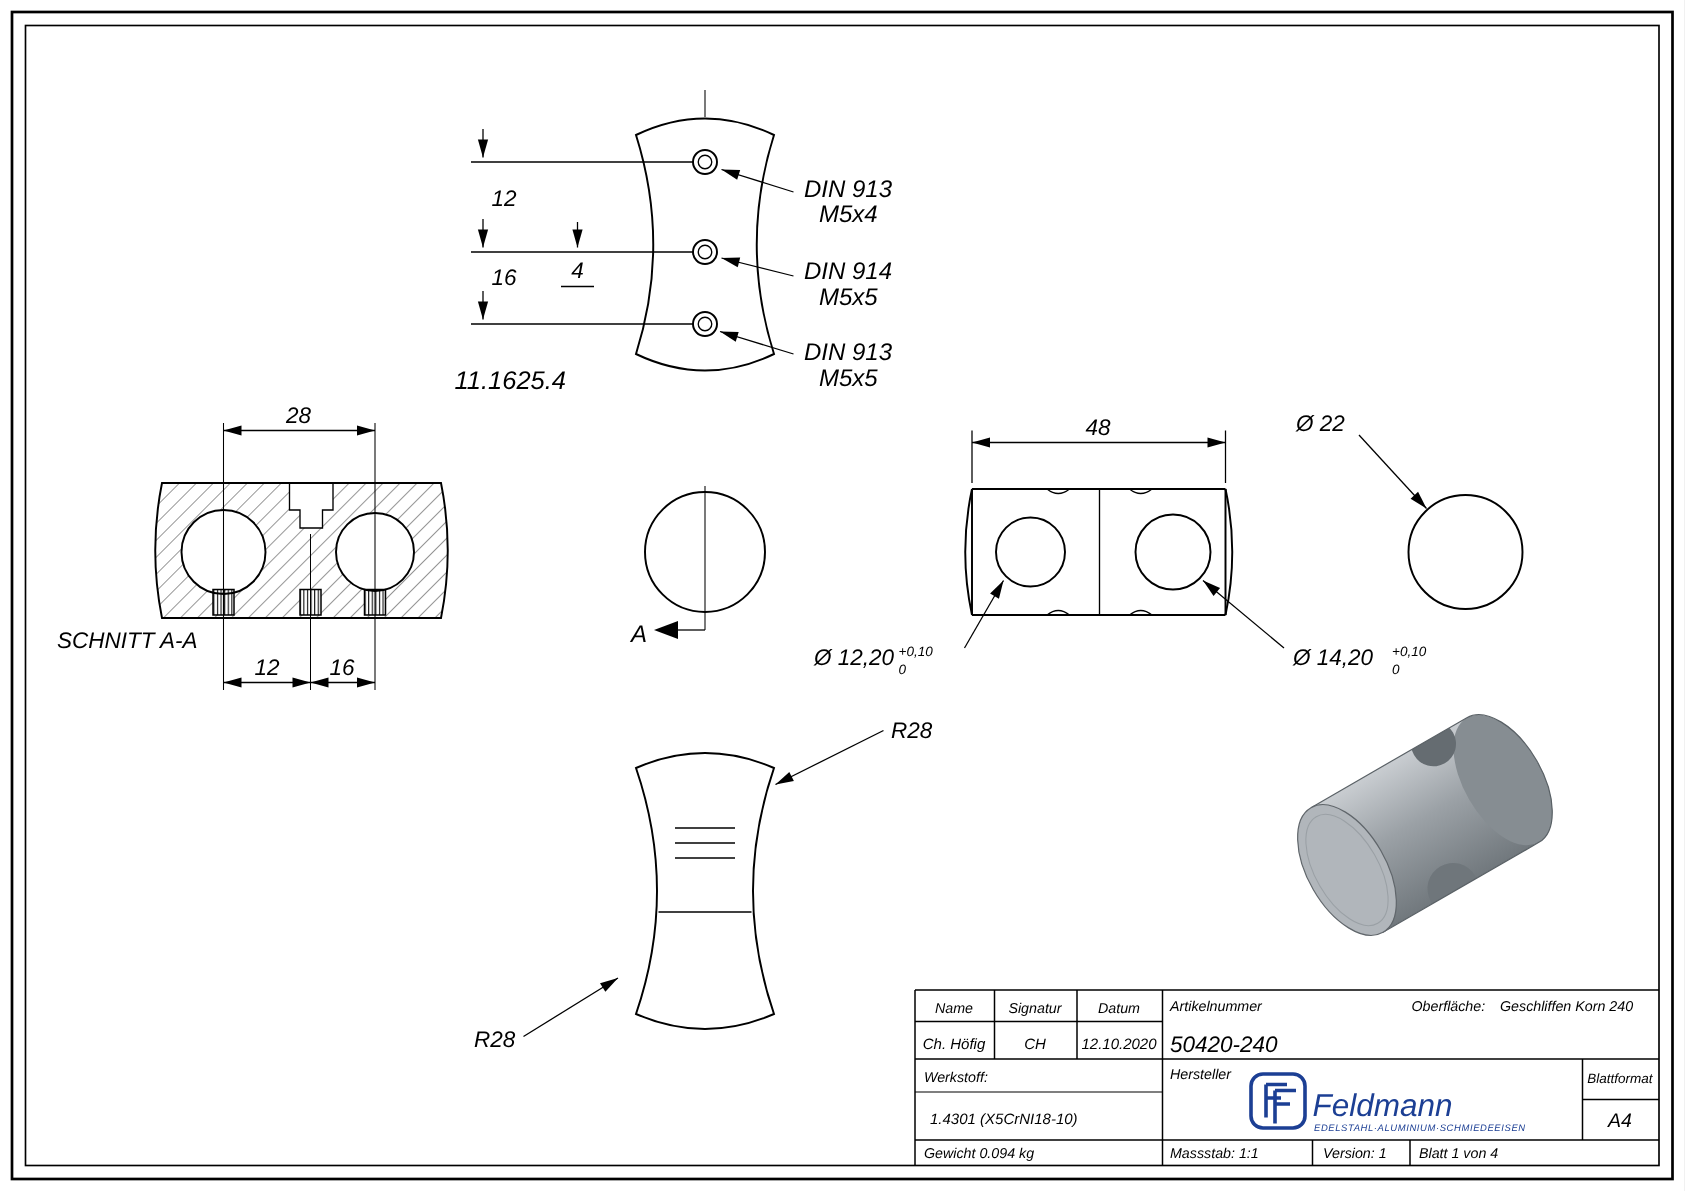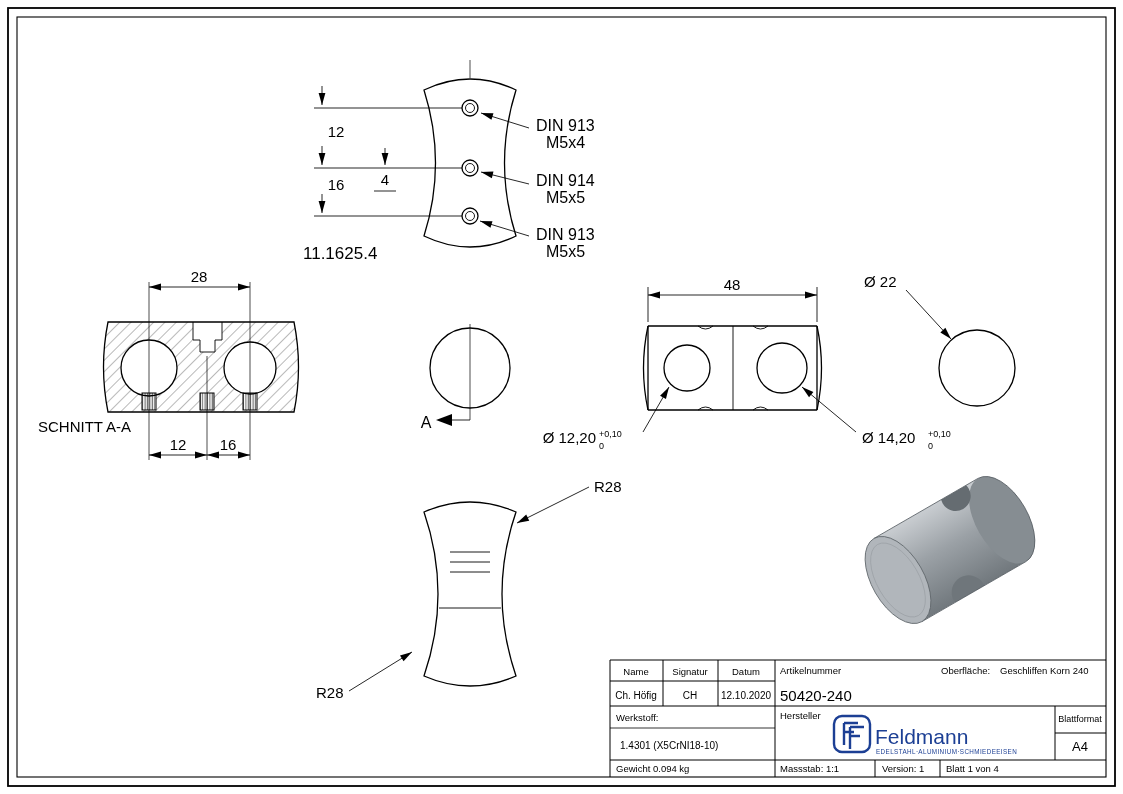--- a/index.html
+++ b/index.html
@@ -1,16 +1,16 @@
 <!DOCTYPE html>
 <html><head>
 <meta charset="utf-8">
 <style>
   html,body{margin:0;padding:0;background:#e8e8e8;}
-  .sheet{position:relative;width:1123px;height:794px;background:#ffffff;margin:0 auto;overflow:hidden;}
+  .sheet{position:relative;width:1123px;height:794px;background:#ffffff;margin:0 auto;overflow:hidden;font-style:italic;}
   svg{font-family:"Liberation Sans", sans-serif;}
   text{fill:#000;}
   .dim{font-size:15px;}
   .din{font-size:16px;}
   .note{font-size:17px;}
   .sec{font-size:15px;}
   .tol{font-size:9px;}
   .tbl{font-size:9.5px;}
   .tbv{font-size:10px;}
   .art{font-size:15px;}

